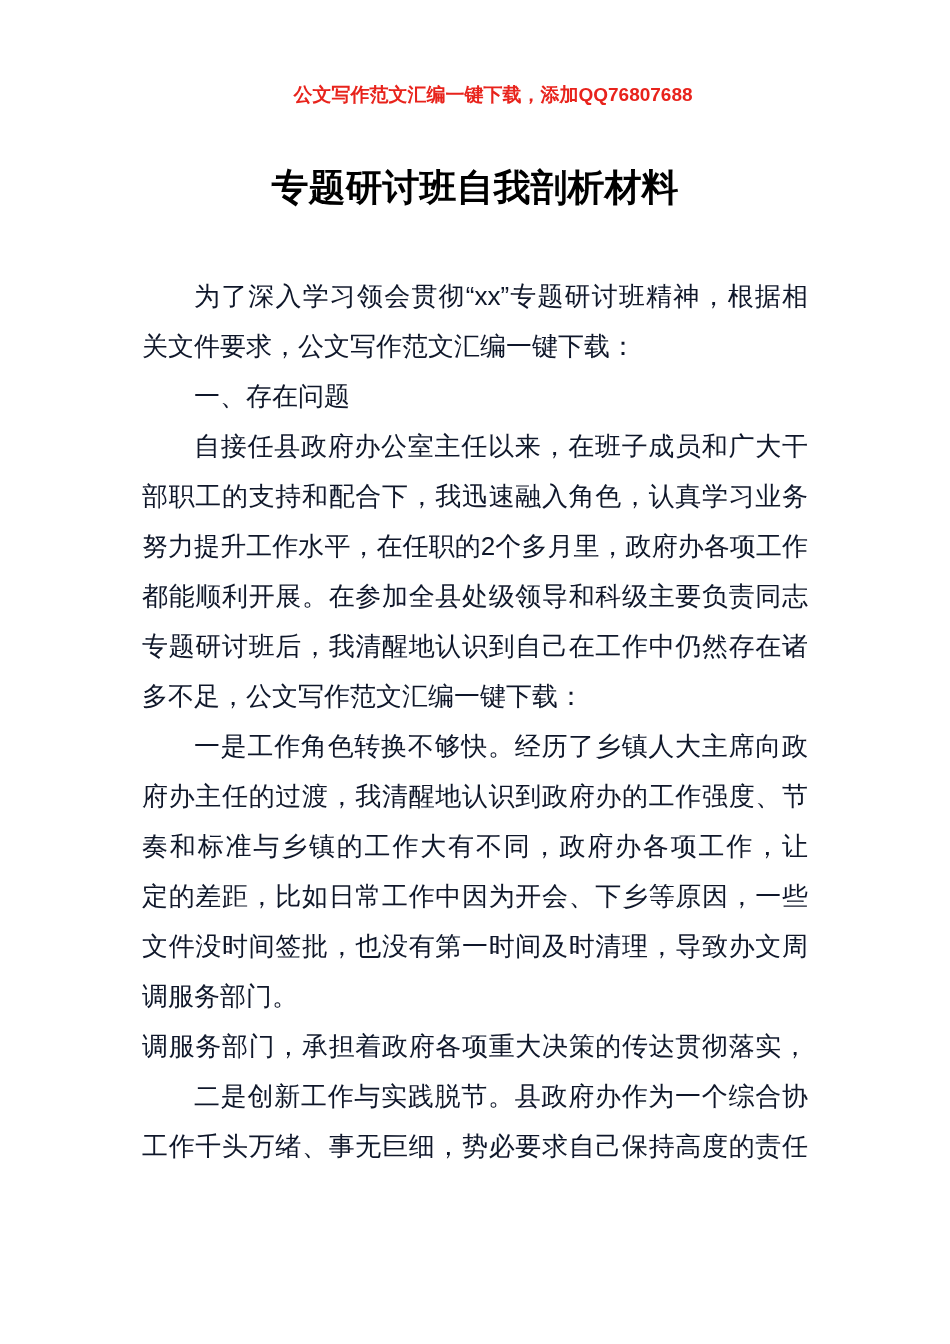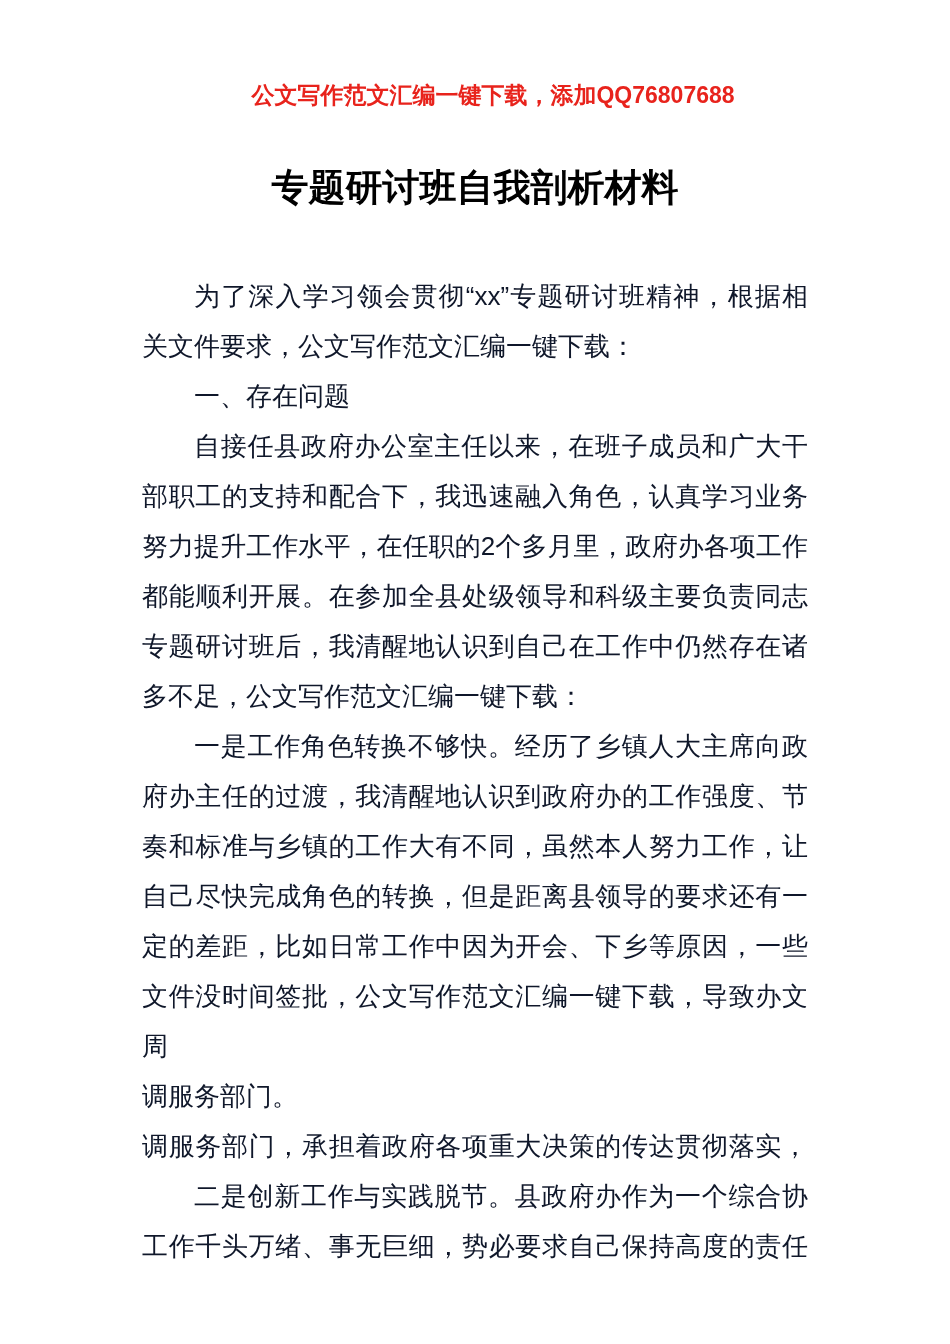--- a/index.html
+++ b/index.html
@@ -13,21 +13,21 @@
     width: 950px;
     height: 1344px;
     background: #ffffff;
     overflow: hidden;
     color: #000000;
   }
   .notice {
     margin: 80px 0 0 0;
     padding-left: 36px;          
     text-align: center;
-    font-size: 23px;
+    font-size: 19px;
     font-weight: bold;
     line-height: 30px;
   }
   .doc-title {
     margin: 54px 0 0 0;
     text-align: center;
     font-size: 37px;
     font-weight: bold;
     line-height: 48px;
     color: #000000;
@@ -65,23 +65,22 @@
     <div class="line">关文件要求，公文写作范文汇编一键下载：</div>
     <div class="line ind">一、存在问题</div>
     <div class="line ind jl">自接任县政府办公室主任以来，在班子成员和广大干</div>
     <div class="line jl">部职工的支持和配合下，我迅速融入角色，认真学习业务</div>
     <div class="line jl">努力提升工作水平，在任职的2个多月里，政府办各项工作</div>
     <div class="line jl">都能顺利开展。在参加全县处级领导和科级主要负责同志</div>
     <div class="line jl">专题研讨班后，我清醒地认识到自己在工作中仍然存在诸</div>
     <div class="line">多不足，公文写作范文汇编一键下载：</div>
     <div class="line ind jl">一是工作角色转换不够快。经历了乡镇人大主席向政</div>
     <div class="line jl">府办主任的过渡，我清醒地认识到政府办的工作强度、节</div>
-    <div class="line jl">奏和标准与乡镇的工作大有不同，虽然本人努力工作，让</div>
-    <div class="line jl">自己尽快完成角色的转换，但是距离县领导的要求还有一</div>
+    <div class="line jl">奏和标准与乡镇的工作大有不同，政府办各项工作，让</div>
     <div class="line jl">定的差距，比如日常工作中因为开会、下乡等原因，一些</div>
-    <div class="line jl">文件没时间签批，公文写作范文汇编一键下载，导致办文周</div>
+    <div class="line jl">文件没时间签批，也没有第一时间及时清理，导致办文周</div>
     <div class="line">调服务部门。</div>
     <div class="line jl">调服务部门，承担着政府各项重大决策的传达贯彻落实，</div>
     <div class="line ind jl">二是创新工作与实践脱节。县政府办作为一个综合协</div>
     <div class="line jl">工作千头万绪、事无巨细，势必要求自己保持高度的责任</div>
   </div>
 
 </div>
 
 </body></html>

